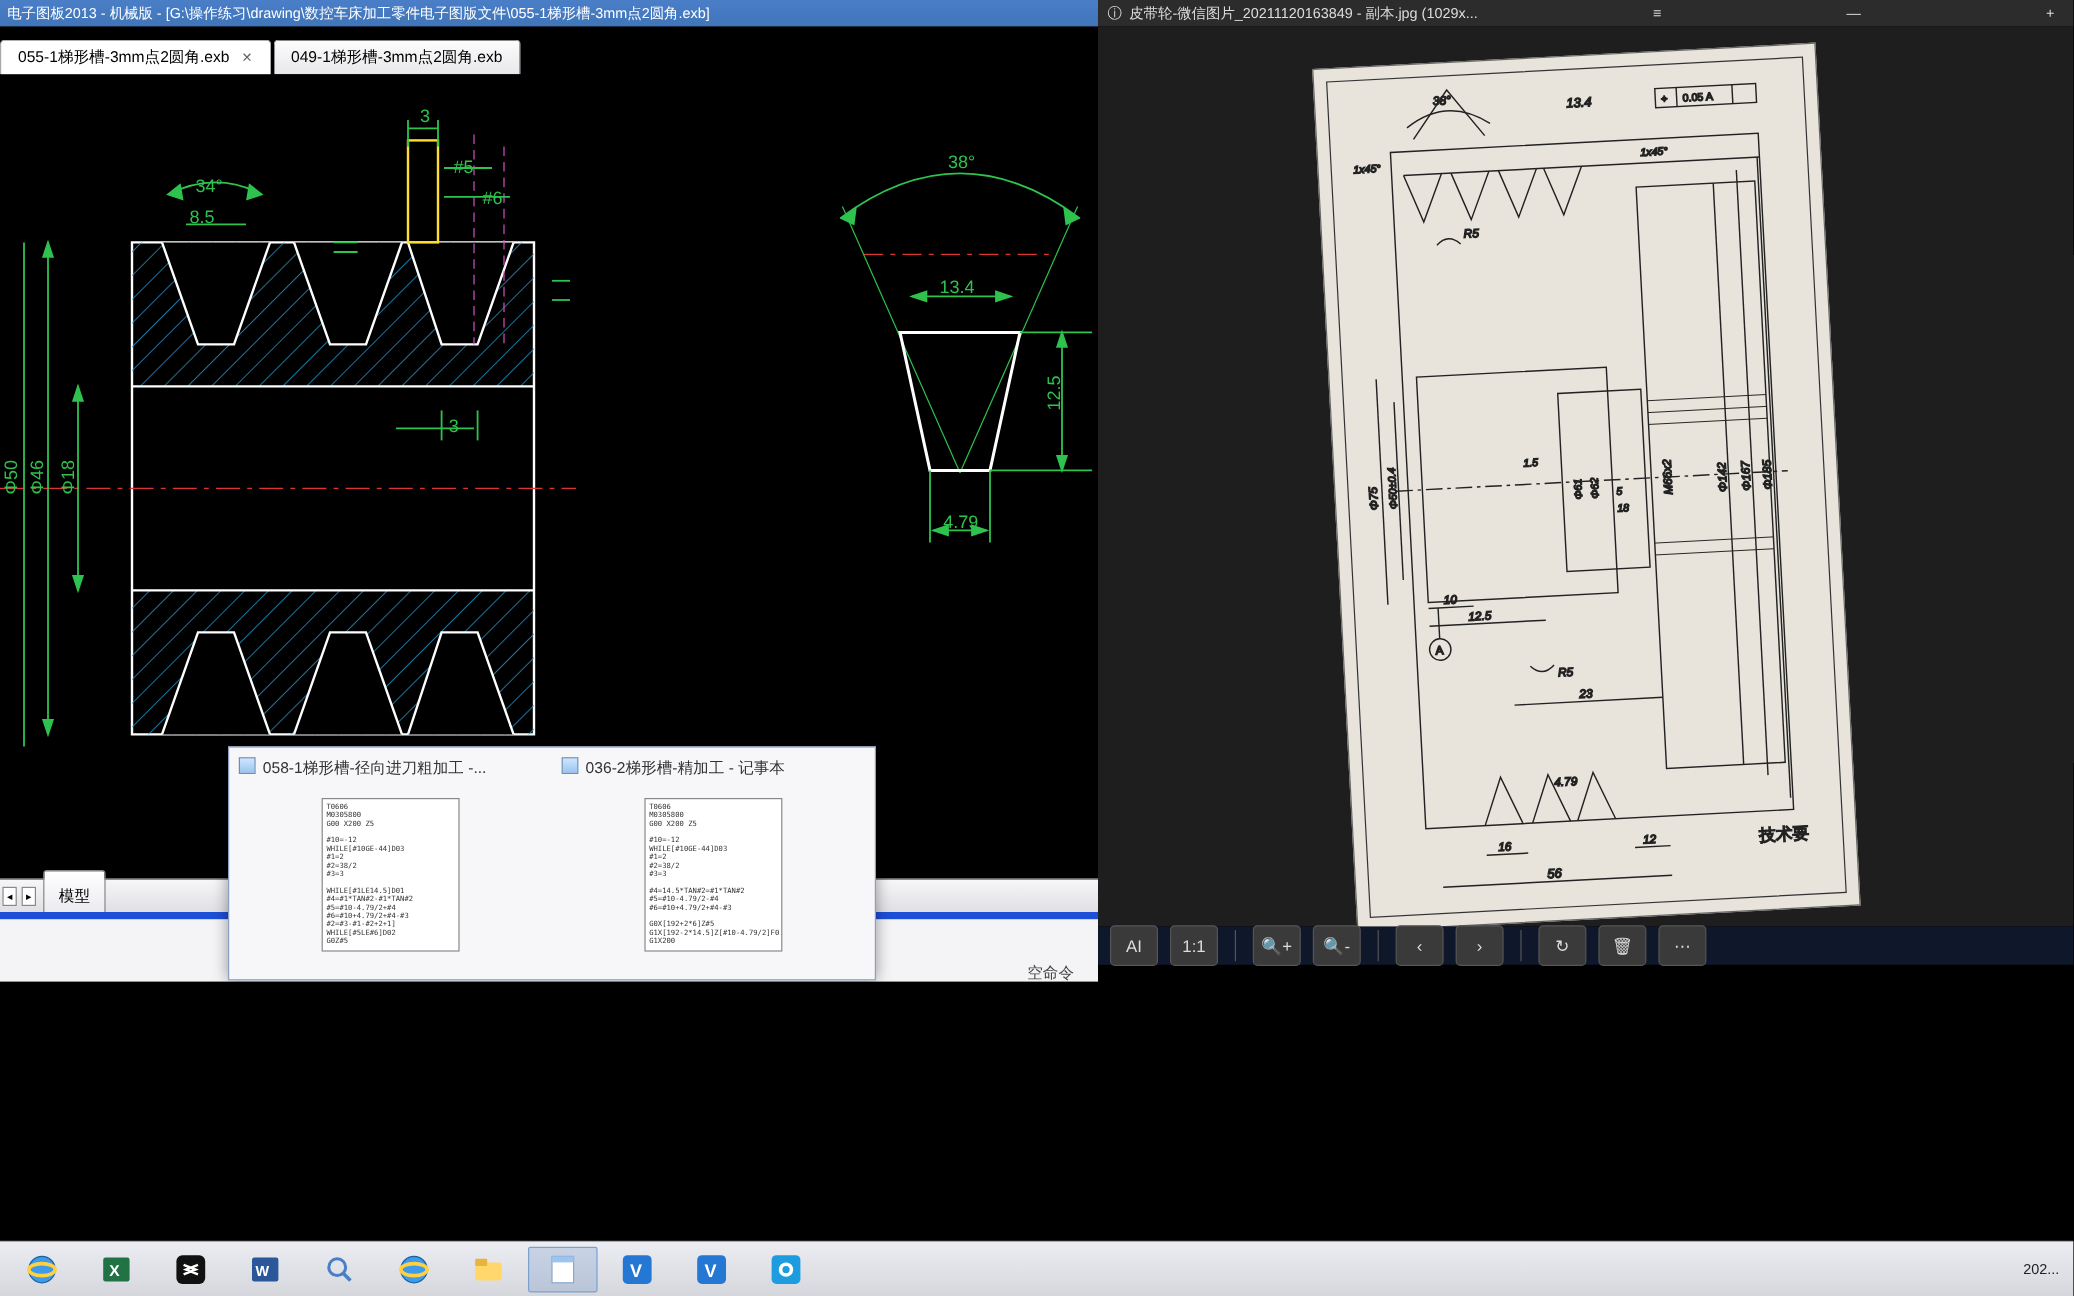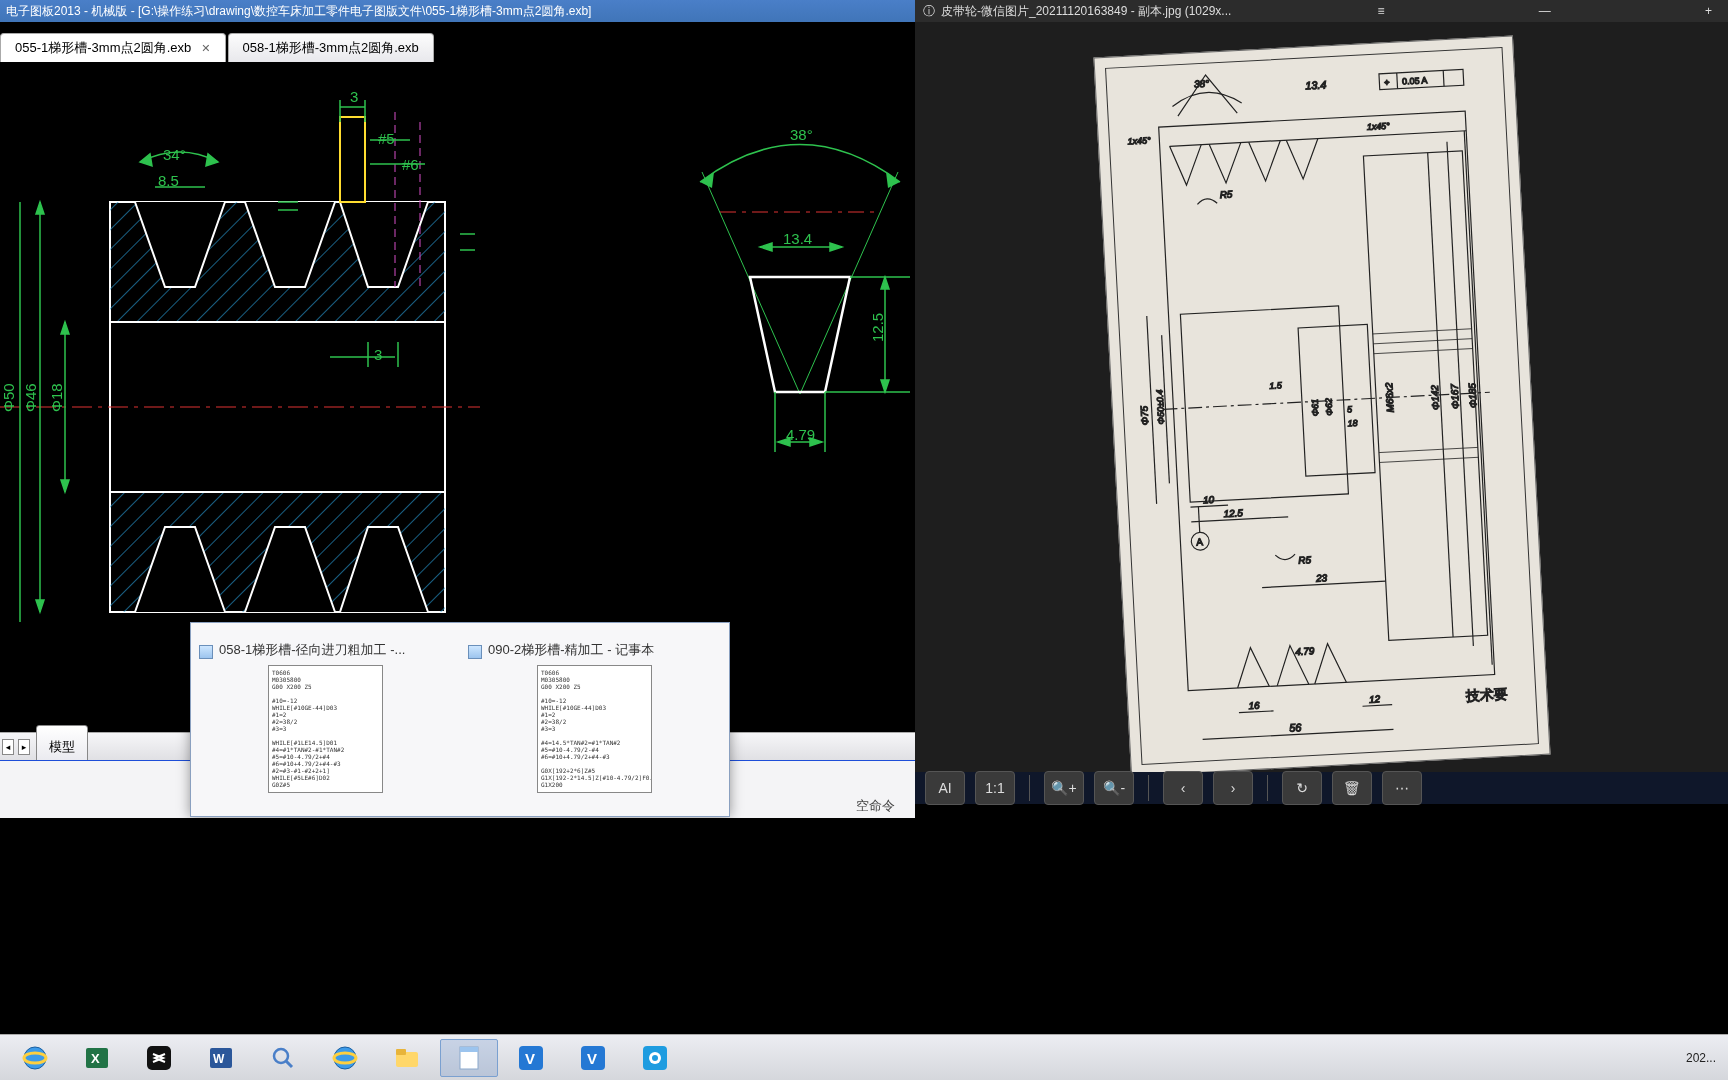--- a/index.html
+++ b/index.html
@@ -20,27 +20,27 @@
 
 .cad-view { position: absolute; left: 0; top: 62px; width: 915px; height: 670px; background: #000; }
 .cad-svg { width: 100%; height: 100%; }
 
 
 .modelbar { position: absolute; left: 0; top: 732px; width: 915px; height: 28px; background: linear-gradient(#f6f6f8,#e0e0e4); display: flex; align-items: center; border-top:1px solid #aaa;}
 .modelbar .nav { width: 12px; height: 16px; background: #fff; border:1px solid #888; margin: 0 2px; font-size:9px; text-align:center; line-height:14px;}
 .modelbar .model-tab { background: linear-gradient(#fff,#e6e6ec); border:1px solid #888; padding: 12px 12px; font-size: 13px; margin-left: 4px; border-radius:3px;}
 
 
-.cmdbar { position: absolute; left: 0; top: 760px; width: 915px; height: 58px; background: #f4f4f6; border-top:1px solid #1d4ed8;text-decoration:underline; }
+.cmdbar { position: absolute; left: 0; top: 760px; width: 915px; height: 58px; background: #f4f4f6; border-top:6px solid #1d4ed8;text-decoration:underline; }
 .cmdbar .cmdlabel { position: absolute; right: 20px; top: 36px; font-size: 13px; color: #444; }
 
 
 .task-switcher { position: absolute; left: 190px; top: 622px; width: 540px; height: 195px; background: #f7f7f9; border: 1px solid #8aa0c0; box-shadow: 0 0 12px rgba(0,0,0,0.4); display: flex; }
 .task-item { flex: 1; padding: 8px; }
-.task-item .task-title { font-size: 13px; color: #333; display: flex; align-items: flex-end; height: 28px; }
+.task-item .task-title { font-size: 13px; color: #333; display: flex; align-items: flex-start; height: 28px; }
 .task-item .notepad-icon { width: 14px; height: 14px; background: linear-gradient(#cde6ff,#9cc4ee); border: 1px solid #6a8fba; margin-right: 6px; }
 .task-thumb { width: 115px; height: 128px; background: #fff; border: 1px solid #888; margin: 6px auto 0; font-family: Consolas, monospace; font-size: 6px; line-height: 7px; color: #333; padding: 3px; white-space: pre; overflow: hidden; }
 
 
 .taskbar { position: absolute; left: 0; bottom: 0; width: 100%; height: 46px; background: linear-gradient(#ecedf2,#d5d7dc); display: flex; align-items: center; padding: 0 4px; border-top:1px solid #aaa;}
 .taskbar .tbicon { width: 58px; height: 38px; margin: 0 2px; display: flex; align-items: center; justify-content: center; border-radius: 2px; }
 .taskbar .tbicon.active { background: rgba(100,140,200,0.25); border:1px solid #7aa0d0;}
 .taskbar .clock { margin-left: auto; font-size: 12px; color: #222; padding-right: 8px; text-align:left;}
 
 
@@ -70,21 +70,21 @@
   <span class="menu-icon">—</span>
   <span class="menu-icon">+</span>
 </div>
 
 <div class="tabbar">
   <div class="tab active">
     <span>055-1梯形槽-3mm点2圆角.exb</span>
     <span class="close">✕</span>
   </div>
   <div class="tab">
-    <span>058-1梯形槽-3mm点2圆角.exb</span>
+    <span>049-1梯形槽-3mm点2圆角.exb</span>
   </div>
 </div>
 
 <div class="cad-view">
 <svg class="cad-svg" viewBox="0 0 915 670">
 
   <defs>
     <pattern id="hatch" patternUnits="userSpaceOnUse" width="14" height="14" patternTransform="rotate(45)">
       <line x1="0" y1="0" x2="0" y2="14" stroke="#2a9ed9" stroke-width="1.2"></line>
     </pattern>
@@ -222,21 +222,21 @@
 #4=#1*TAN#2-#1*TAN#2
 #5=#10-4.79/2+#4
 #6=#10+4.79/2+#4-#3
 #2=#3-#1-#2+2+1]
 WHILE[#5LE#6]D02
 G0Z#5</div>
   </div>
   <div class="task-item">
     <div class="task-title">
       <span class="notepad-icon"></span>
-      <span>090-2梯形槽-精加工 - 记事本</span>
+      <span>036-2梯形槽-精加工 - 记事本</span>
     </div>
     <div class="task-thumb">T0606
 M0305800
 G00 X200 Z5
 
 #10=-12
 WHILE[#10GE-44]D03
 #1=2
 #2=38/2
 #3=3

